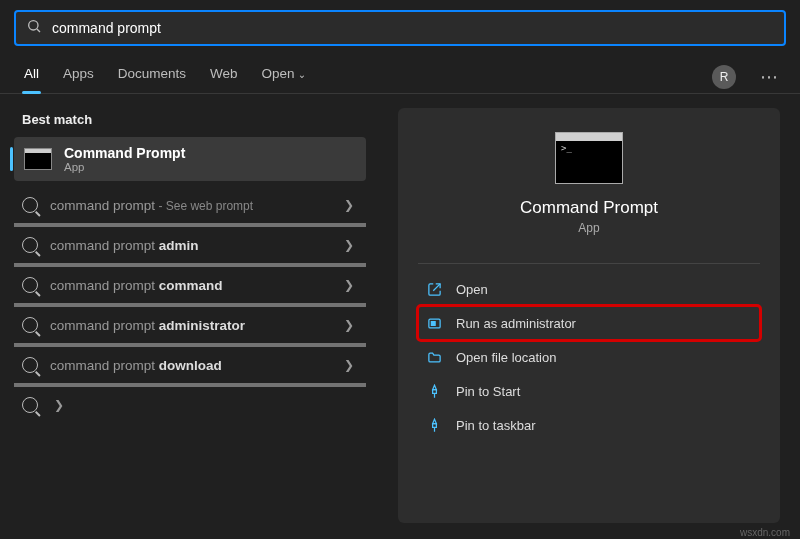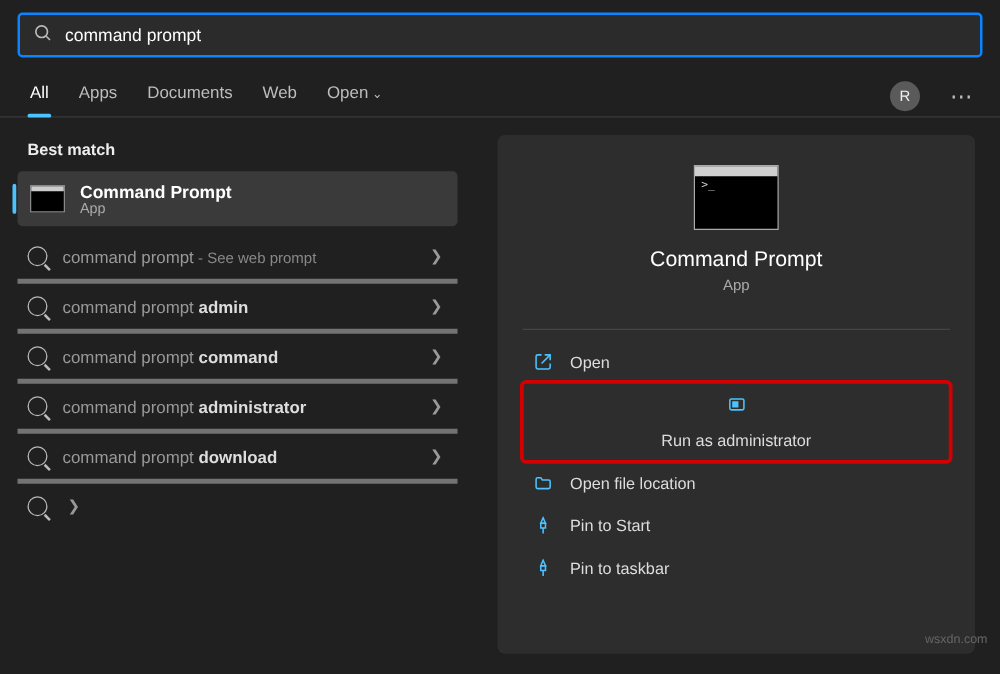--- a/index.html
+++ b/index.html
@@ -194,30 +194,29 @@
     gap: 14px;
     padding: 9px 8px;
     font-size: 13px;
     color: #ddd;
     cursor: pointer;
     border-radius: 3px;
   }
   .action-row.highlighted {
     outline: 3px solid #d40000;
     outline-offset: -1px;
-    flex-direction: column;
   }
   .action-icon {
     width: 16px; height: 16px;
     color: #4cc2ff;
     display: flex; align-items: center; justify-content: center;
   }
   .watermark {
     position: absolute;
-    bottom: 22px;
+    bottom: 1px;
     right: 10px;
     font-size: 10px;
     color: #666;
   }
 </style>
 </head>
 <body>
 
 <div class="searchbar">
   <span class="icon">

